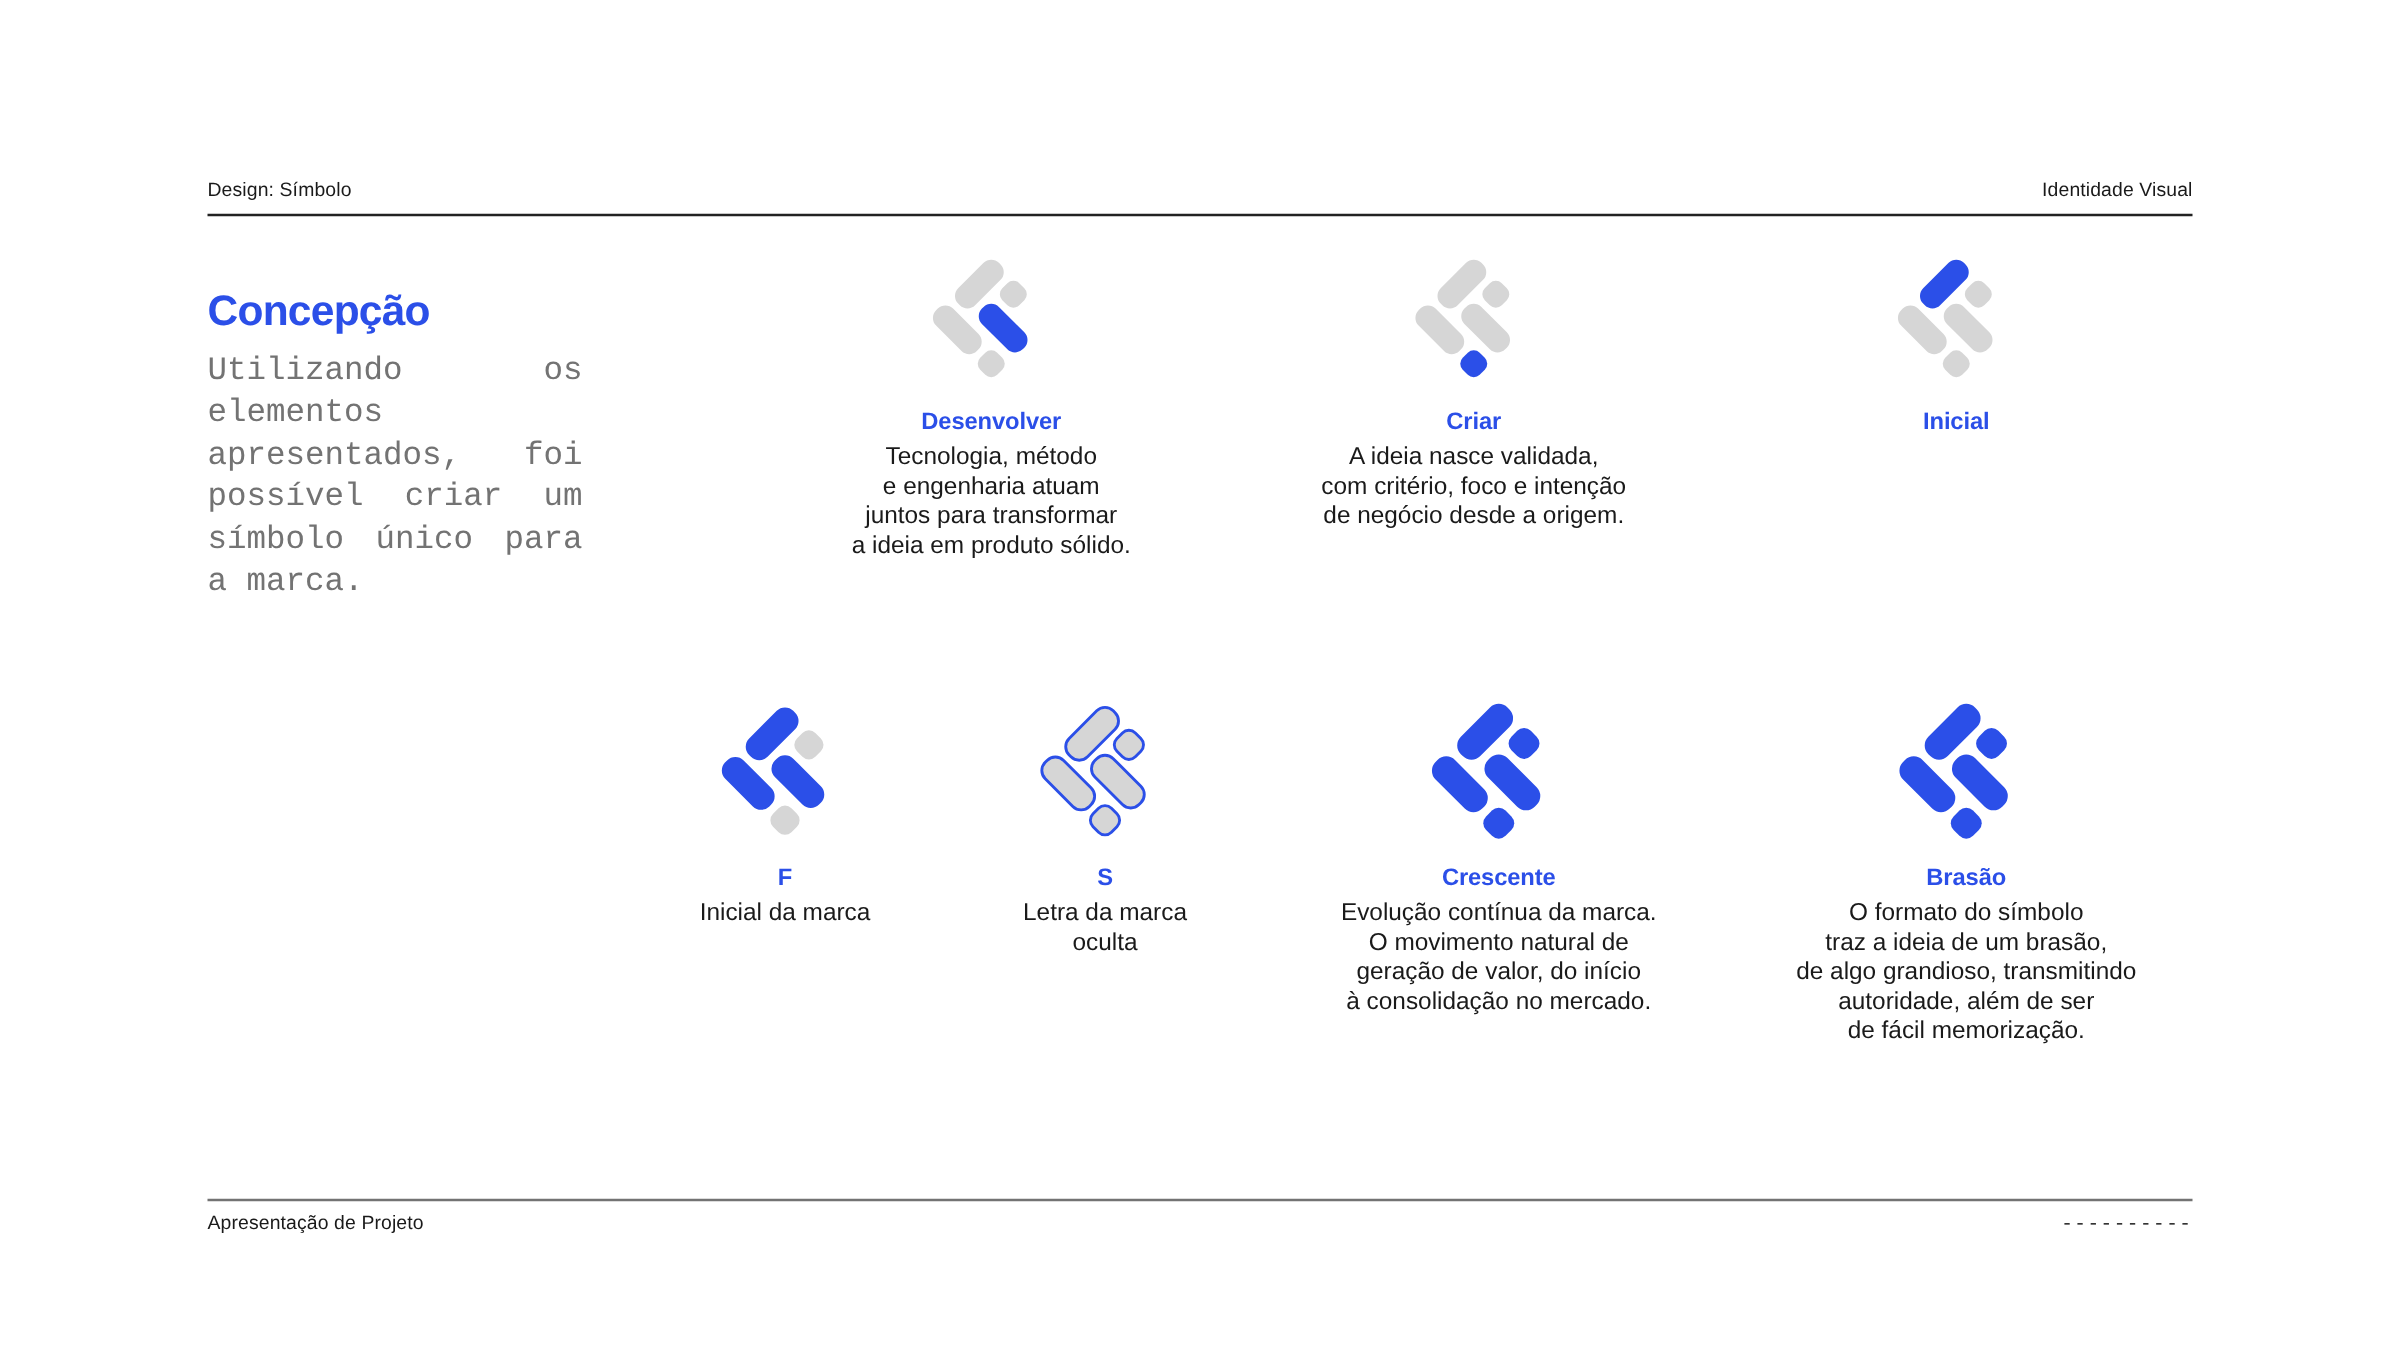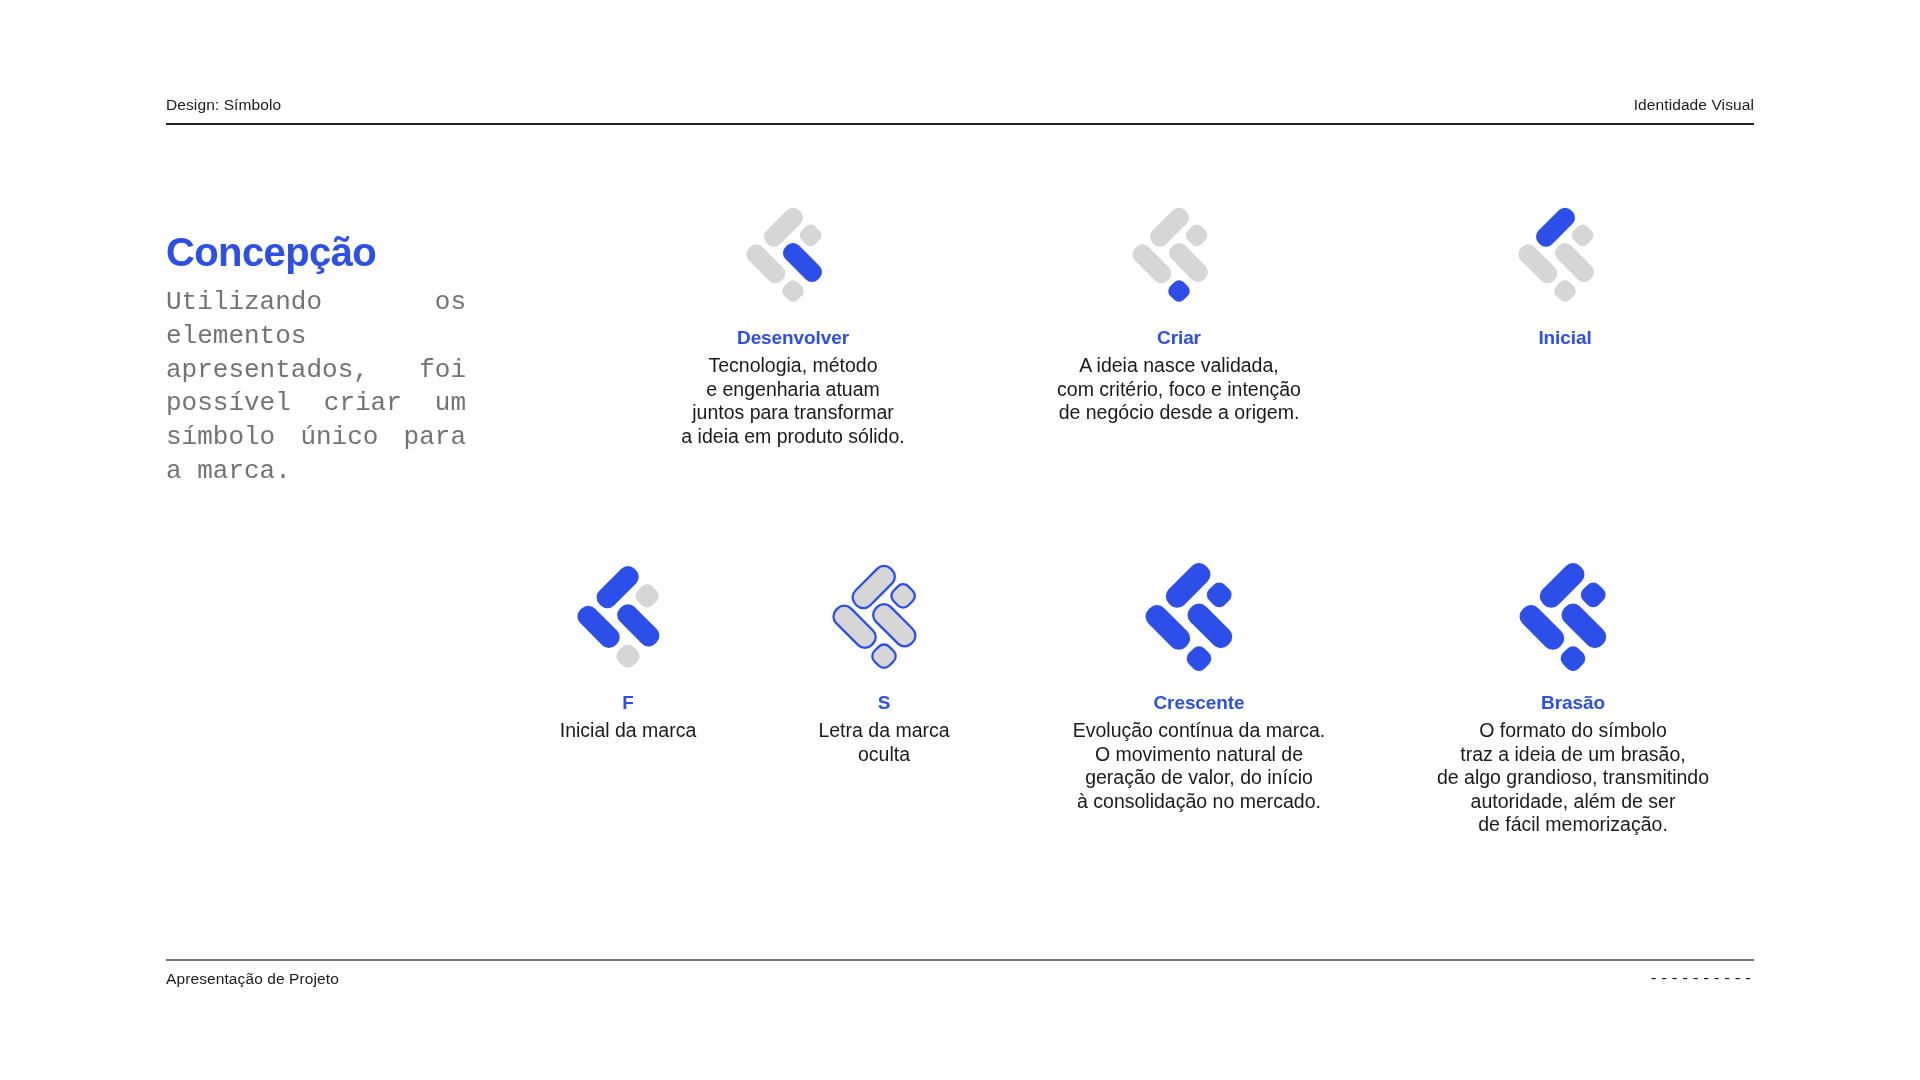--- a/index.html
+++ b/index.html
@@ -26,20 +26,21 @@
     justify-content:space-between;
     align-items:flex-end;
     padding-bottom:9px;
     border-bottom:2px solid #222222;
   }
   .header-left, .header-right {
     font-size:15.5px;
     letter-spacing:0.1px;
     color:#1a1a1a;
     white-space:nowrap;
+    margin-top:48px;
   }
 
   
   .footer {
     position:absolute;
     left:166px; bottom:92px; width:1588px;
     border-top:2px solid #737373;
     padding-top:9px;
     display:flex;
     justify-content:space-between;
@@ -58,21 +59,21 @@
     white-space:nowrap;
     font-family:"Liberation Mono","DejaVu Sans Mono",monospace;
   }
 
   
   .intro {
     position:absolute;
     left:166px; top:232px; width:300px;
   }
   .intro-title {
-    font-size:40px;
+    font-size:34px;
     font-weight:bold;
     color:#2B4FE8;
     letter-spacing:-0.6px;
     line-height:1.0;
     margin-bottom:14px;
   }
   .intro-body {
     font-size:26px;
     line-height:1.30;
     color:#737373;

